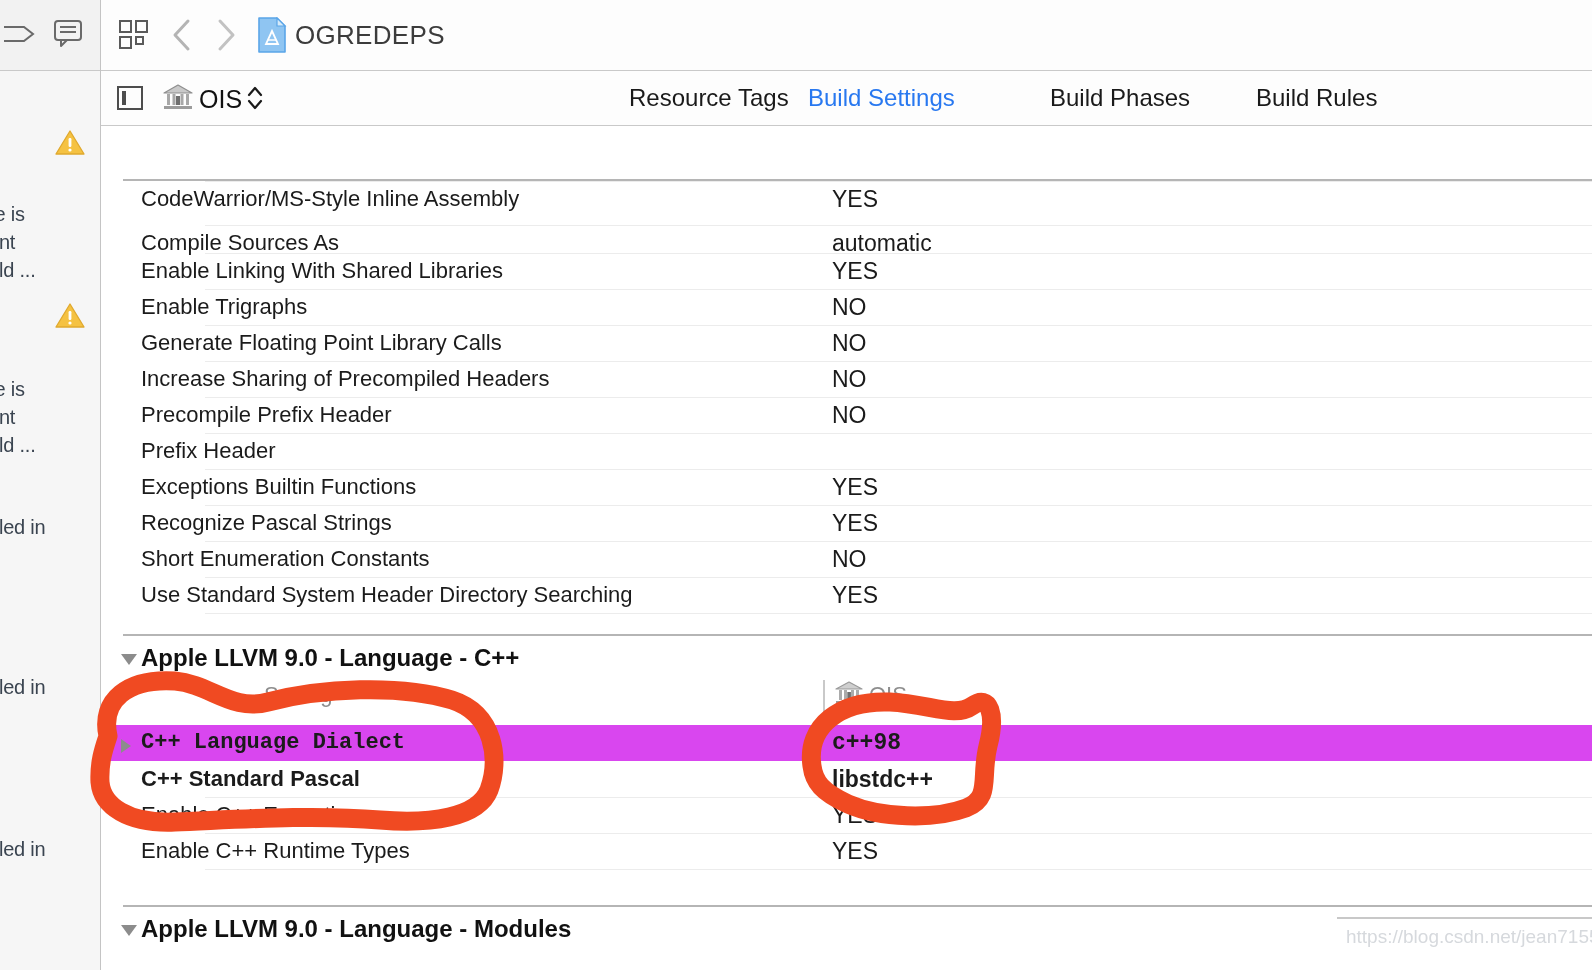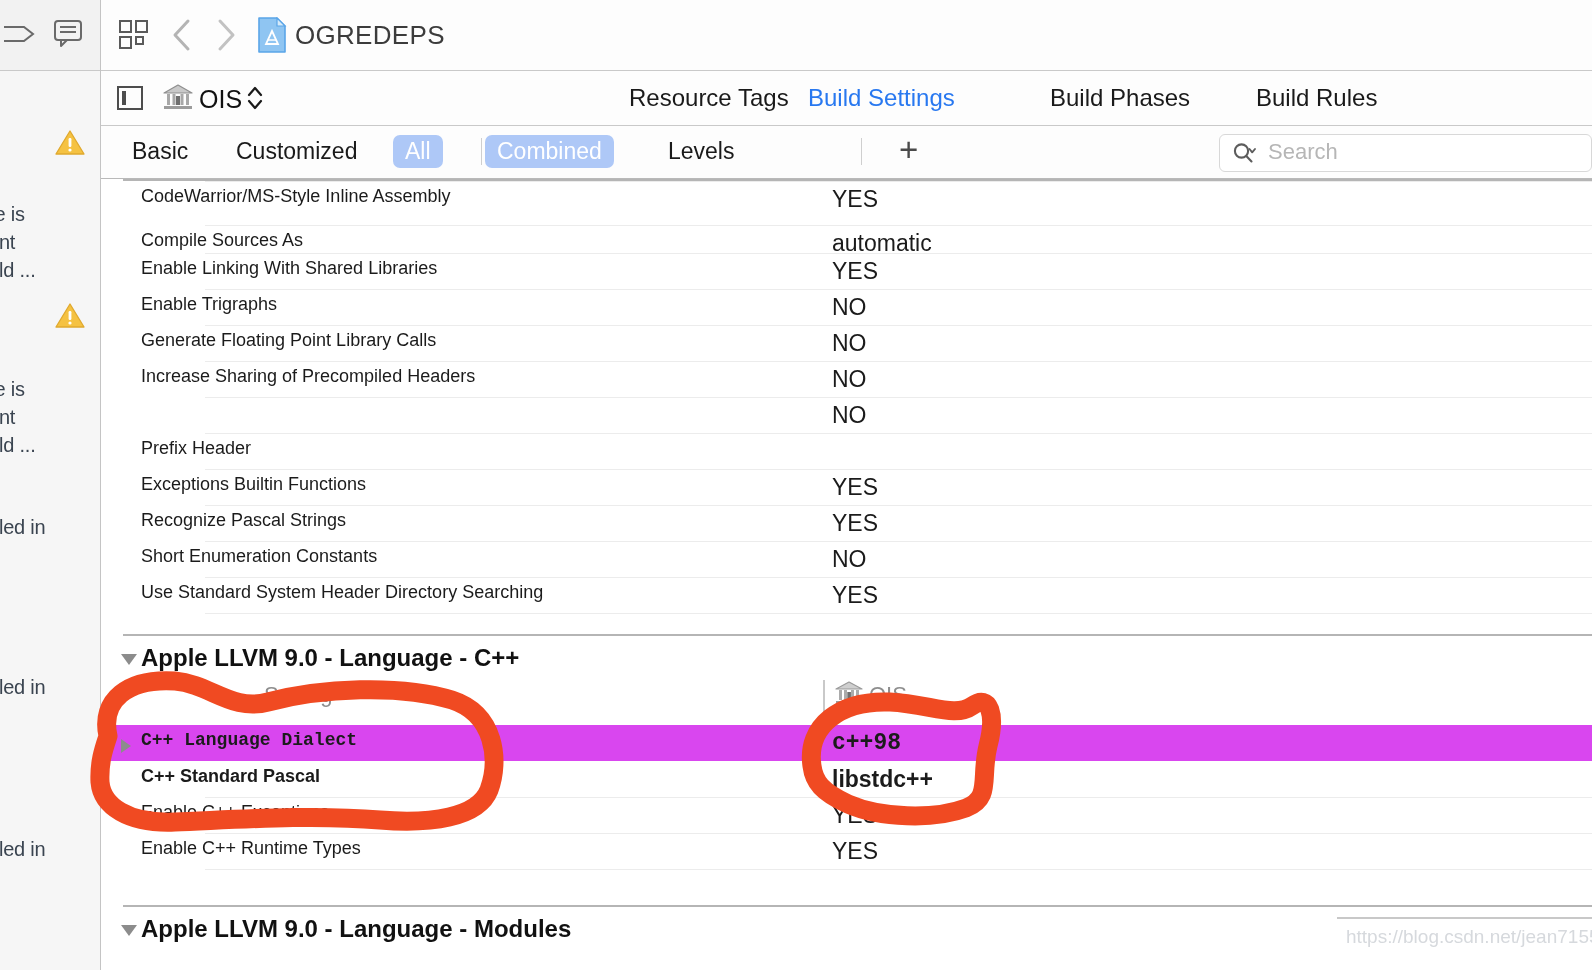--- a/index.html
+++ b/index.html
@@ -89,21 +89,21 @@
   
   .table{
     position:absolute;left:101px;top:179px;width:1491px;height:791px;
     background:#ffffff;overflow:hidden;
   }
   .toprule{position:absolute;left:22px;top:0;width:1469px;height:2px;background:#b5b5b5;}
 
   .row{position:absolute;left:0;width:1491px;height:36px;}
   .row .sep{position:absolute;left:104px;right:0;top:0;height:1px;background:#ececec;}
   .row .name{
-    position:absolute;left:40px;top:5px;font-size:18px;color:#1b1b1b;white-space:nowrap;
+    position:absolute;left:40px;top:5px;font-size:22px;color:#1b1b1b;white-space:nowrap;
   }
   .row .val{
     position:absolute;left:731px;top:5px;font-size:23px;color:#1b1b1b;white-space:nowrap;
   }
   .row.sel{background:#d946ef;font-family:Liberation Mono, monospace;}
   .row.bold .name,.row.bold .val{font-weight:bold;}
   .disclosure{
     position:absolute;left:20px;top:14px;width:0;height:0;
     border-left:10px solid #8c8c8c;border-top:7px solid transparent;
     border-bottom:7px solid transparent;
@@ -243,41 +243,20 @@
         <polyline points="2,16 8,23 14,16" fill="none" stroke="#1a1a1a" stroke-width="2.2" stroke-linecap="round" stroke-linejoin="round"></polyline>
       </svg>
     </div>
 
     <div class="tab" style="left:504px;margin-left:24px;">Resource Tags</div>
     <div class="tab active" style="left:707px;">Build Settings</div>
     <div class="tab" style="left:949px;">Build Phases</div>
     <div class="tab" style="left:1155px;">Build Rules</div>
   </div>
 
-  <div class="filterbar">
-    <div class="fbtn" style="left:19px;">Basic</div>
-    <div class="fbtn" style="left:123px;">Customized</div>
-    <div class="fbtn on" style="left:292px;">All</div>
-    <div class="fsep" style="left:380px;"></div>
-    <div class="fbtn on" style="left:384px;">Combined</div>
-    <div class="fbtn" style="left:555px;">Levels</div>
-    <div class="fsep" style="left:760px;"></div>
-    <div class="plus">+</div>
-
-    <div class="searchbox">
-      <div class="search-glass">
-        <svg width="26" height="24" viewBox="0 0 26 24">
-          <circle cx="9.5" cy="10" r="6.6" fill="none" stroke="#5d5d5d" stroke-width="2.1"></circle>
-          <line x1="14.3" y1="15" x2="19.5" y2="20.5" stroke="#5d5d5d" stroke-width="2.1" stroke-linecap="round"></line>
-          <polyline points="17.5,8 20.2,11.3 23,8" fill="none" stroke="#5d5d5d" stroke-width="1.9" stroke-linecap="round" stroke-linejoin="round"></polyline>
-        </svg>
-      </div>
-      <div class="search-ph">Search</div>
-    </div>
-  </div>
 
   <div class="table">
     <div class="toprule"></div>
 
     <div class="row" style="top:2px;">
       <div class="sep"></div>
       <div class="name">CodeWarrior/MS-Style Inline Assembly</div>
       <div class="val">YES</div>
     </div>
     <div class="row" style="top:46px;">
@@ -300,20 +279,21 @@
       <div class="name">Generate Floating Point Library Calls</div>
       <div class="val">NO</div>
     </div>
     <div class="row" style="top:182px;">
       <div class="sep"></div>
       <div class="name">Increase Sharing of Precompiled Headers</div>
       <div class="val">NO</div>
     </div>
     <div class="row" style="top:218px;">
       <div class="sep"></div>
+      <div class="name">Precompile Prefix Header</div>
       <div class="val">NO</div>
     </div>
     <div class="row" style="top:254px;">
       <div class="sep"></div>
       <div class="name">Prefix Header</div>
       <div class="val"></div>
     </div>
     <div class="row" style="top:290px;">
       <div class="sep"></div>
       <div class="name">Exceptions Builtin Functions</div>

